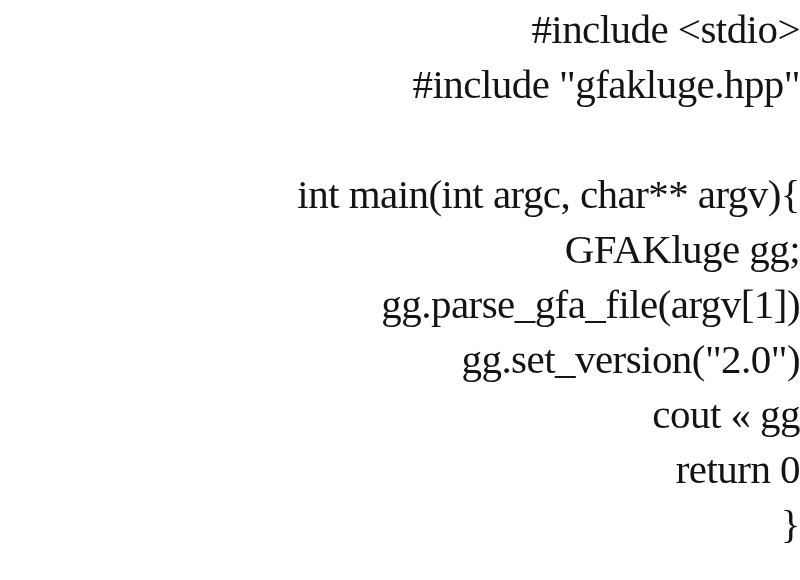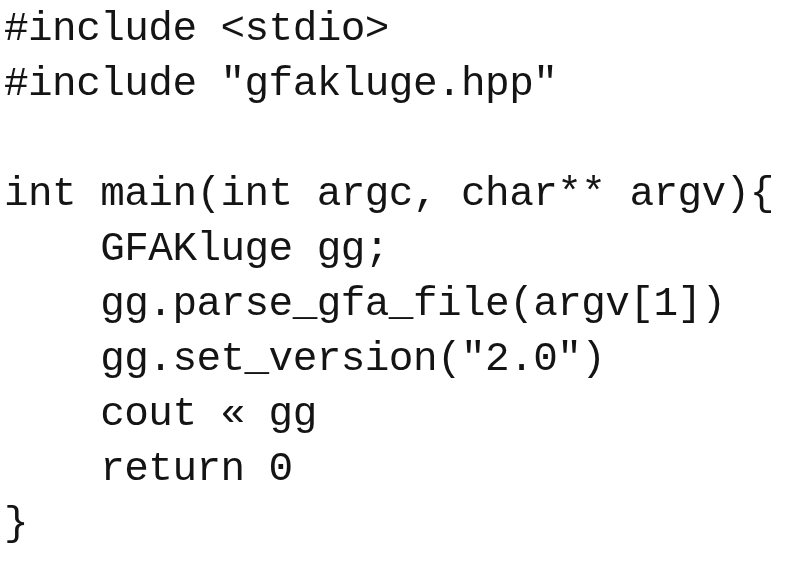--- a/index.html
+++ b/index.html
@@ -38,24 +38,25 @@
     letter-spacing: -0.55px;
     color: #141414;
     white-space: pre;
     -webkit-font-smoothing: antialiased;
   }
 
   .code-line {
     display: block;
     height: 55px;
     white-space: pre;
-    font-family: Liberation Mono, monospace;
+    font-family: Liberation Serif, serif;
     font-size: inherit;
     line-height: 55px;
     color: inherit;
+    text-align: right;
   }
 
   .code-line.blank {
     color: transparent;
   }
 </style>
 </head>
 <body>
 
 <div id="code-listing">

